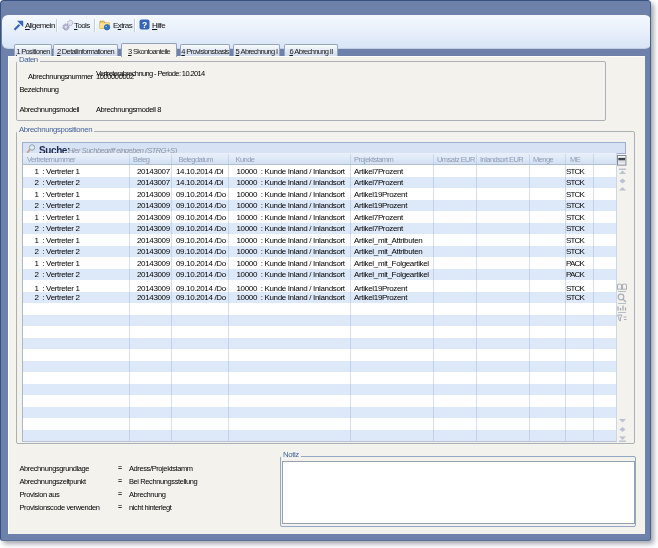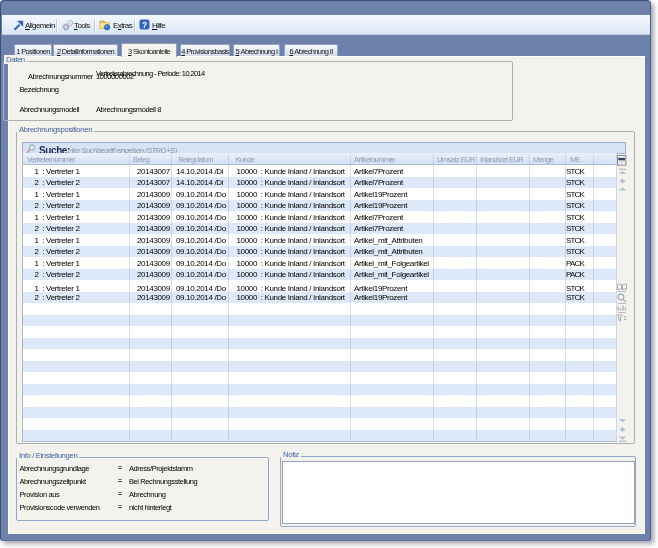--- a/index.html
+++ b/index.html
@@ -6,22 +6,22 @@
   body{width:658px;height:548px;position:relative;background:#fff;overflow:hidden;
        font-family:"Liberation Sans",sans-serif;-webkit-font-smoothing:antialiased;}
   *{box-sizing:border-box;}
   .abs{position:absolute;}
   .win{position:absolute;left:0;top:0;width:651px;height:541px;background:#6d81ab;
        border:1px solid #37517f;border-bottom-color:#5a7099;border-right-color:#46608e;border-radius:4px 4px 3px 3px;
        box-shadow:3px 3px 5px rgba(90,95,110,.55);overflow:hidden;}
   .titlebar{position:absolute;left:0;top:0;width:100%;height:14px;
     background:linear-gradient(#5c85cf,#4070c0 45%,#3c68b4);}
   .title{position:absolute;left:8px;top:1px;color:#fff;font-size:9.5px;font-weight:bold;letter-spacing:-0.55px;}
-  .toolbar{position:absolute;left:1px;top:14px;width:649px;height:20px;
-    background:linear-gradient(#f4f8fe,#e2ecf9 70%,#d8e5f5);border-bottom:1px solid #c2cfe2;}
+  .toolbar{position:absolute;left:1px;top:14px;width:649px;height:34px;
+    background:linear-gradient(#f4f8fe,#e2ecf9 70%,#d8e5f5);border-bottom:1px solid #c2cfe2;border-radius:6px;}
   .tbtxt{position:absolute;top:6px;font-size:8px;letter-spacing:-0.6px;color:#111;}
   .tsep{position:absolute;top:4px;height:13px;width:1px;background:#c3cdda;box-shadow:1px 0 0 rgba(255,255,255,.8);}
   
   .tab{position:absolute;top:43px;height:12px;font-size:7.5px;letter-spacing:-0.65px;color:#1a1a1a;
       background:linear-gradient(#f9fbfe,#e0e8f3 55%,#d2dcec);border:1px solid #97a6bf;border-bottom:none;
       border-radius:2px 2px 0 0;text-align:center;padding-top:2px;}
   .tab.act{top:41.5px;height:14px;background:#f4f3ee;border-color:#94a0b6;z-index:5;padding-top:3px;}
   .panel{position:absolute;left:7px;top:55px;width:637px;height:478px;background:#f3f2ec;
      border-top:1px solid #fdfdfa;border-left:1px solid #fdfdfa;}
   .fs{position:absolute;border:1px solid #abb0b6;border-radius:2px;}
@@ -80,21 +80,21 @@
 
   <div class="tab" style="left:13px;width:38px"><u>1</u>&nbsp;Positionen</div>
   <div class="tab" style="left:52px;width:65px"><u>2</u>&nbsp;Detailinformationen</div>
   <div class="tab act" style="left:120px;width:56px"><u>3</u>&nbsp;Skontoanteile</div>
   <div class="tab" style="left:179px;width:50px"><u>4</u>&nbsp;Provisionsbasis</div>
   <div class="tab" style="left:232px;width:47px"><u>5</u>&nbsp;Abrechnung I</div>
   <div class="tab" style="left:283px;width:54px"><u>6</u>&nbsp;Abrechnung II</div>
 
   <div class="panel"></div>
 
-  <div class="fs" style="left:2px;top:60px;width:510px;height:60px">
+  <div class="fs" style="left:15px;top:60px;width:590px;height:60px">
     <div class="leg">Daten</div>
   </div>
   <div class="lab" style="left:27px;top:71px">Abrechnungsnummer</div>
   <div class="lab" style="left:95px;top:71px">1000000002</div>
   <div class="lab" style="left:18.5px;top:83.5px">Bezeichnung</div>
   <div class="lab" style="left:95px;top:68px;letter-spacing:-0.62px">Vertreterabrechnung - Periode: 10.2014</div>
   <div class="lab" style="left:18.5px;top:103.5px">Abrechnungsmodell</div>
   <div class="lab" style="left:95px;top:103.5px">Abrechnungsmodell 8</div>
 
   <div class="fs" style="left:15px;top:130px;width:619px;height:313px">
@@ -109,21 +109,21 @@
     <div class="abs" style="left:16px;top:2px;font-size:10px;font-weight:bold;letter-spacing:-0.4px;color:#1c2b50">Suche:</div>
     <div class="abs" style="left:45px;top:2.5px;font-size:7.5px;font-style:italic;letter-spacing:-0.45px;color:#8d94a2">Hier Suchbegriff eingeben (STRG+S)</div>
   </div>
 
   <div class="grid">
     <div class="ghead">
       <div class="hcell" style="left:4px">Vertreternummer</div>
       <div class="hcell" style="left:110px">Beleg</div>
       <div class="hcell" style="left:155.5px">Belegdatum</div>
       <div class="hcell" style="left:212.5px">Kunde</div>
-      <div class="hcell" style="left:331px">Artikelnummer</div>
+      <div class="hcell" style="left:331px">Projektstamm</div>
       <div class="hcell" style="left:414px">Umsatz EUR</div>
       <div class="hcell" style="left:457px">Inlandsort EUR</div>
       <div class="hcell" style="left:510px">Menge</div>
       <div class="hcell" style="left:547px">ME</div>
       <div class="hsep" style="left:105.5px"></div>
       <div class="hsep" style="left:147.5px"></div>
       <div class="hsep" style="left:205px"></div>
       <div class="hsep" style="left:326.5px"></div>
       <div class="hsep" style="left:409.5px"></div>
       <div class="hsep" style="left:452.5px"></div>
@@ -274,23 +274,20 @@
     <path d="M1.5 32 L6 32 L4.5 35 L4.5 38 L3 37 L3 35 Z" fill="none" stroke="#a8aeb8"></path>
     <path d="M7.5 34 L10.5 34 M8 36.5 L10.5 36.5" stroke="#a8aeb8"></path>
   </svg>
   <svg class="abs" style="left:617px;top:417px" width="9" height="24" viewBox="0 0 9 24">
     <path d="M1 1 L8 1 L4.5 4.5 Z" fill="#b9c2d2"></path>
     <path d="M4.5 9 L7.5 11.5 L4.5 14 L1.5 11.5 Z" fill="#b9c2d2"></path>
     <path d="M1 18.5 L8 18.5 L4.5 22 Z" fill="#b9c2d2"></path>
     <path d="M1 23.2 L8 23.2" stroke="#b9c2d2" stroke-width="1.4"></path>
   </svg>
 
-  <div class="fs fsb" style="left:15px;top:455.5px;width:253px;height:64px">
-    <div class="leg">Info / Einstellungen</div>
-  </div>
   <div class="lab" style="left:18.5px;top:462.5px">Abrechnungsgrundlage</div>
   <div class="lab" style="left:117px;top:462.5px;color:#3a3a3a;font-weight:bold;font-size:7px">=</div>
   <div class="lab" style="left:128px;top:462.5px">Adress/Projektstamm</div>
   <div class="lab" style="left:18.5px;top:475.8px">Abrechnungszeitpunkt</div>
   <div class="lab" style="left:117px;top:475.8px;color:#3a3a3a;font-weight:bold;font-size:7px">=</div>
   <div class="lab" style="left:128px;top:475.8px">Bei Rechnungsstellung</div>
   <div class="lab" style="left:18.5px;top:489.1px">Provision aus</div>
   <div class="lab" style="left:117px;top:489.1px;color:#3a3a3a;font-weight:bold;font-size:7px">=</div>
   <div class="lab" style="left:128px;top:489.1px">Abrechnung</div>
   <div class="lab" style="left:18.5px;top:502.3px">Provisionscode verwenden</div>

